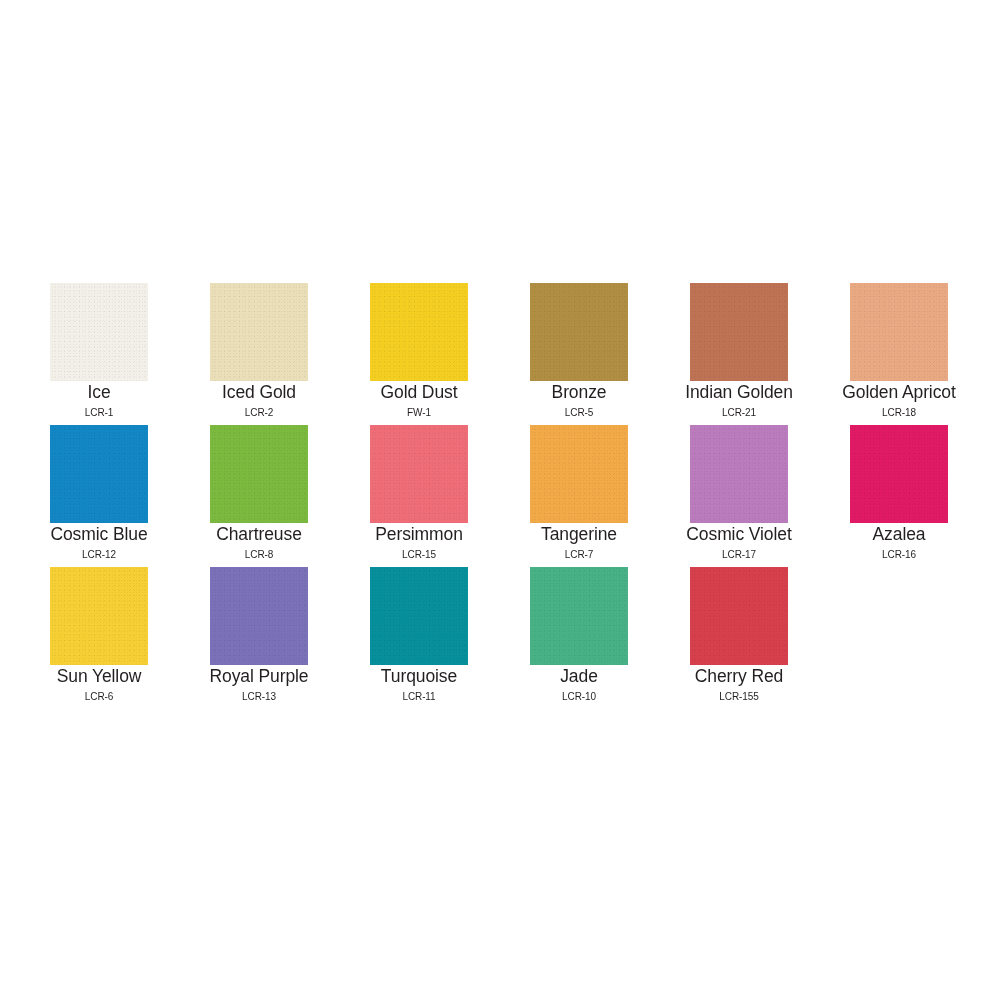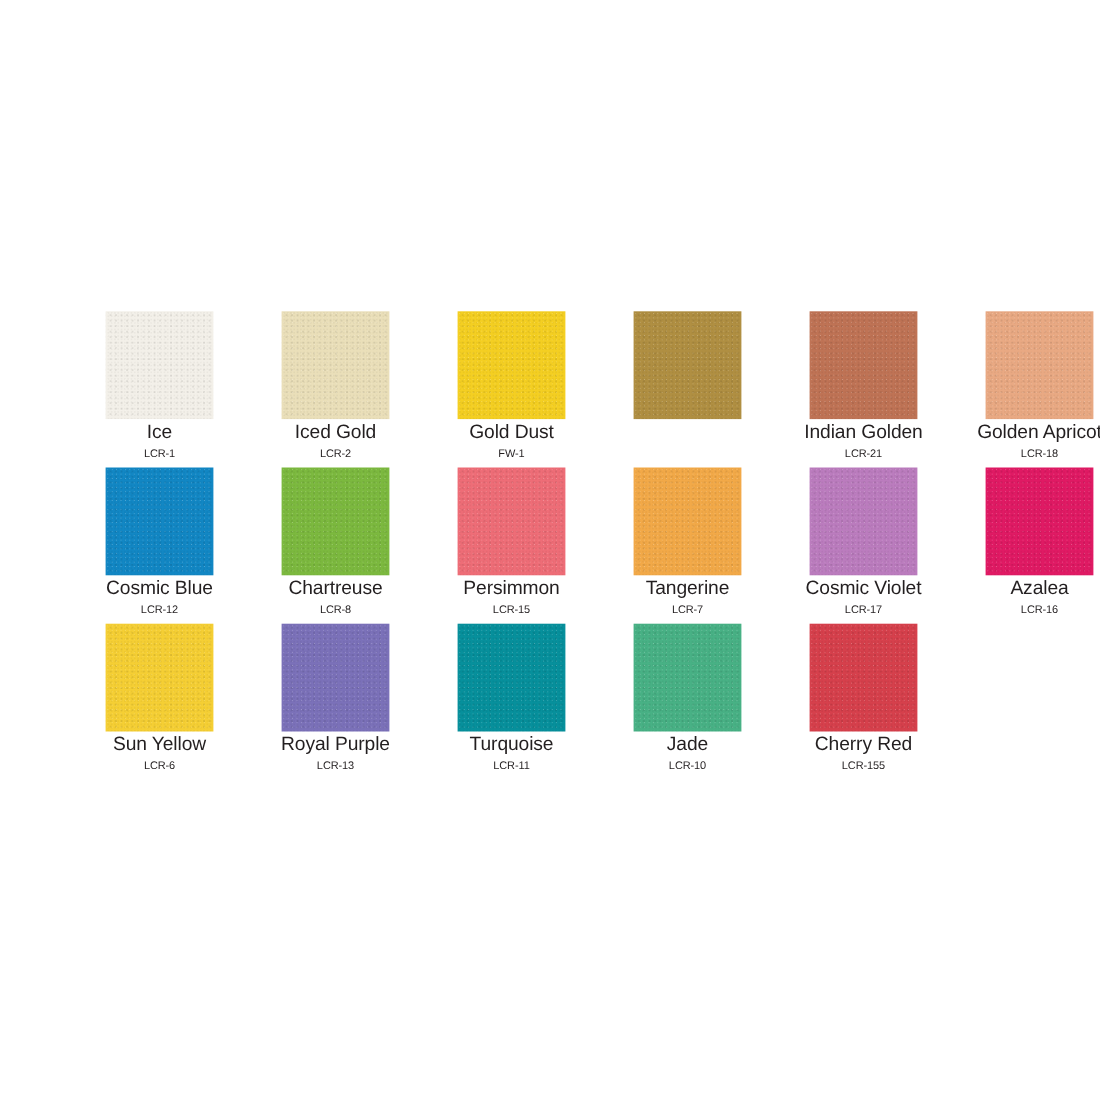--- a/index.html
+++ b/index.html
@@ -26,21 +26,20 @@
   .swatch-grid {
     position: absolute;
     left: 50px;
     top: 283px;
     width: 900px;
     display: grid;
     grid-template-columns: repeat(6, 98px);
     grid-auto-rows: 142px;
     column-gap: 62px;
     row-gap: 0px;
-    margin-left: 46px;
   }
 
   .swatch-cell {
     width: 98px;
     position: relative;
   }
 
   .swatch-chip {
     width: 98px;
     height: 98px;
@@ -118,20 +117,24 @@
         </div>
         <div class="swatch-caption">
           <span class="swatch-name">Gold Dust</span>
           <span class="swatch-code">FW-1</span>
         </div>
       </div>
       <div class="swatch-cell">
         <div class="swatch-chip" style="background-color: rgb(176, 143, 66);">
           <span class="grain"></span>
         </div>
+        <div class="swatch-caption">
+          <span class="swatch-name">Bronze</span>
+          <span class="swatch-code">LCR-5</span>
+        </div>
       </div>
       <div class="swatch-cell">
         <div class="swatch-chip" style="background-color: rgb(191, 115, 85);">
           <span class="grain"></span>
         </div>
         <div class="swatch-caption">
           <span class="swatch-name">Indian Golden</span>
           <span class="swatch-code">LCR-21</span>
         </div>
       </div>

